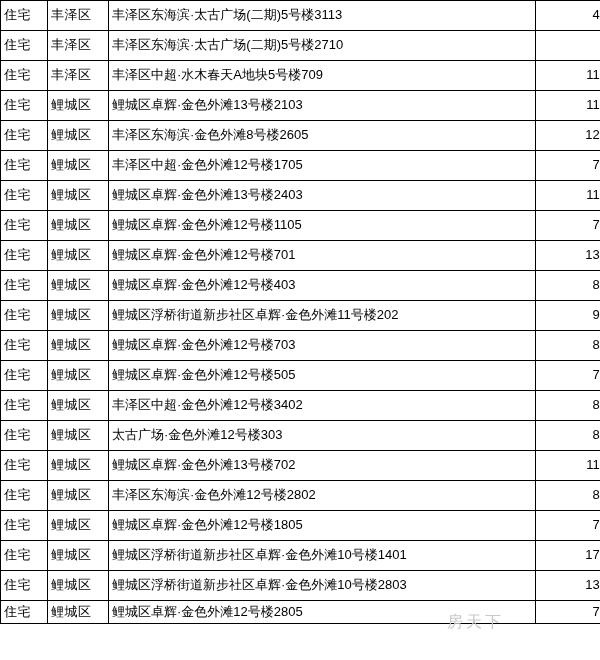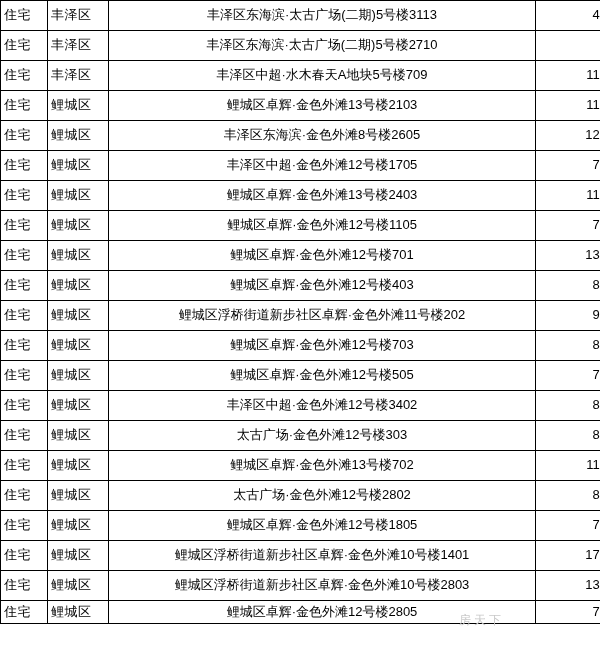--- a/index.html
+++ b/index.html
@@ -38,37 +38,37 @@
     text-align: left;
     letter-spacing: 0.5px;
   }
   td.c-district {
     width: 54px;
     text-align: left;
     letter-spacing: 0.5px;
   }
   td.c-name {
     width: 420px;
-    text-align: center;
+    text-align: left;
   }
   td.c-area {
     width: 86px;
     text-align: right;
     padding-right: 10px;
     font-family: "Liberation Sans", sans-serif;
   }
   
   tr.clipped td {
     height: 22px;
   }
   .watermark {
     position: absolute;
     right: 96px;
     top: 612px;
-    font-size: 12px;
+    font-size: 16px;
     color: #c9c9c9;
     letter-spacing: 3px;
     pointer-events: none;
     user-select: none;
   }
 </style>
 </head>
 <body>
 
 <div id="sheet">
@@ -166,21 +166,21 @@
       </tr>
       <tr>
         <td class="c-type">住宅</td>
         <td class="c-district">鲤城区</td>
         <td class="c-name">鲤城区卓辉·金色外滩13号楼702</td>
         <td class="c-area">112.08</td>
       </tr>
       <tr>
         <td class="c-type">住宅</td>
         <td class="c-district">鲤城区</td>
-        <td class="c-name">太古广场·金色外滩12号楼2802</td>
+        <td class="c-name">丰泽区东海滨·金色外滩12号楼2802</td>
         <td class="c-area">89.59</td>
       </tr>
       <tr>
         <td class="c-type">住宅</td>
         <td class="c-district">鲤城区</td>
         <td class="c-name">鲤城区卓辉·金色外滩12号楼1805</td>
         <td class="c-area">70.27</td>
       </tr>
       <tr>
         <td class="c-type">住宅</td>

